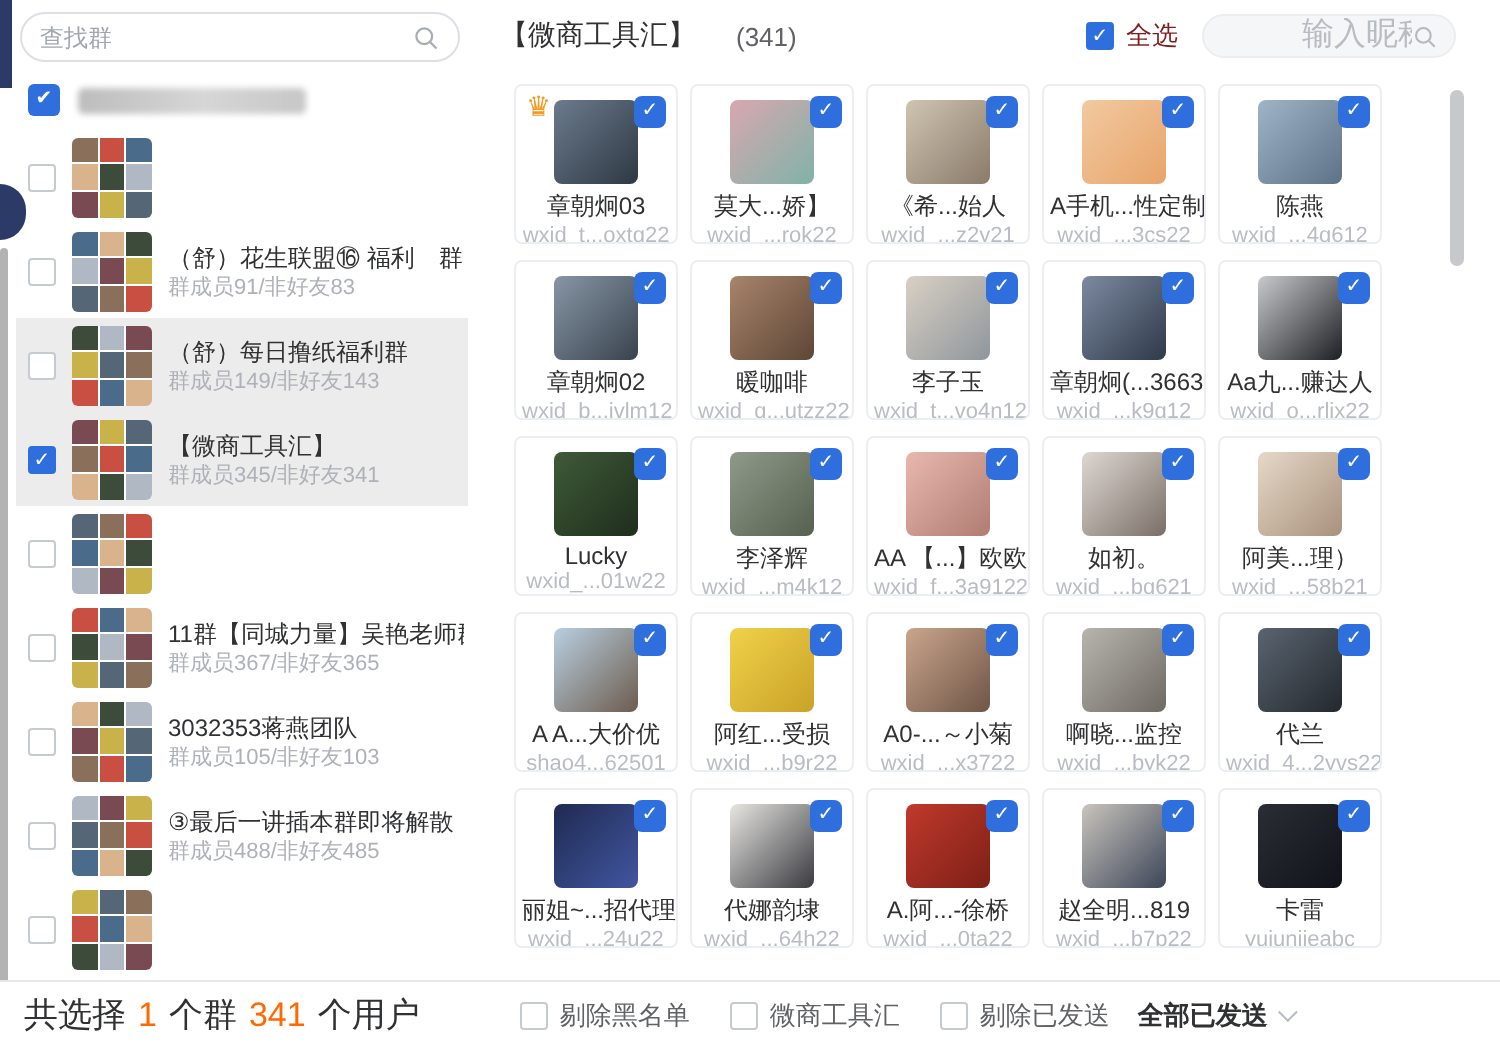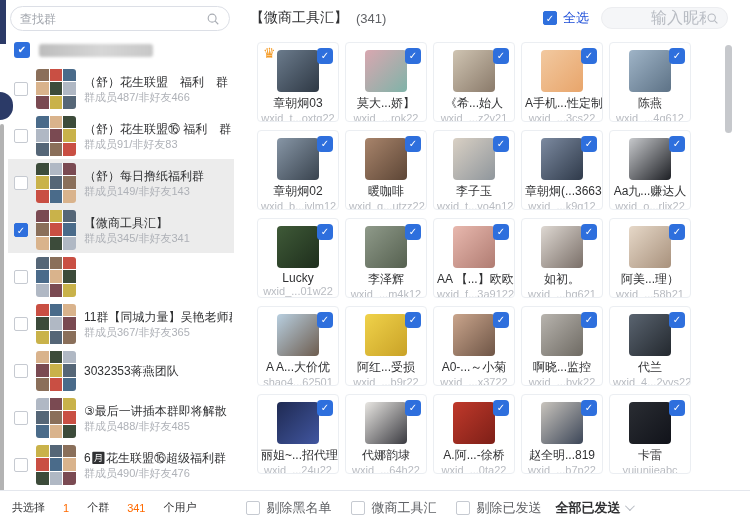--- a/index.html
+++ b/index.html
@@ -31,41 +31,41 @@
 
   
   .cb { flex:0 0 auto; width:14px; height:14px; border:1px solid #c6cad1; border-radius:2px; background:#fff; position:relative; cursor:pointer; }
   .cb.on { background:var(--accent,#2e6fdd); border-color:var(--accent,#2e6fdd); }
   .cb.on::after { content:"✓"; position:absolute; left:0; top:0; width:100%; height:100%; color:#fff; font-size:10px; line-height:13px; text-align:center; }
 
   
   .main { position:absolute; left:240px; top:0; width:510px; height:490px; }
   .main-header { display:flex; align-items:center; height:36px; padding:0 22px 0 10px; }
   .mh-title { font-size:14px; color:#303133; }
-  .mh-count { font-size:13px; color:#606266; margin-left:8px; }
+  .mh-count { font-size:13px; color:#606266; margin-left:20px; }
   .mh-spacer { flex:1; }
   .select-all { display:flex; align-items:center; gap:6px; }
-  .select-all-label { font-size:13px; color:#1d4ed8; }
+  .select-all-label { font-size:13px; color:#7f1d1d; }
   .pill-search { display:flex; align-items:center; width:127px; height:22px; margin-left:12px; background:#f5f6f8; border:1px solid #ecedf0; border-radius:12px; padding:0 8px; }
   .pill-search input { flex:1; border:0; outline:0; background:transparent; font-size:16px; color:#333; min-width:0; font-family:inherit;margin-left:41px; }
   .pill-search input::placeholder { color:#b8bcc3; }
 
   
   .cards { position:absolute; left:17px; top:42px; display:grid; grid-template-columns:repeat(5,82px); grid-auto-rows:80px; column-gap:6px; row-gap:8px; }
   .card { position:relative; background:#fff; border:1px solid #ebeef2; border-radius:4px; cursor:pointer; overflow:hidden; }
   .avatar { display:block; width:42px; height:42px; margin:7px auto 0; border-radius:4px; }
   .badge { position:absolute; top:5px; right:5px; width:16px; height:16px; border-radius:4px; background:var(--accent,#2e6fdd); color:#fff; font-size:10px; line-height:16px; text-align:center; }
   .crown { position:absolute; top:2px; left:5px; color:var(--crown,#f59a23); font-size:14px; line-height:16px; }
   .cname { display:block; margin-top:3px; padding:0 3px; font-size:12px; color:#303133; text-align:center; white-space:nowrap; overflow:hidden; }
   .cwxid { display:block; padding:0 3px; font-size:11px; color:#b9bcc2; text-align:center; white-space:nowrap; overflow:hidden; }
   .main-scrollbar { position:absolute; left:725px; top:45px; width:7px; height:88px; border-radius:4px; background:#c6c8cc; cursor:grab; }
 
   
   .footer { position:absolute; left:0; bottom:0; width:750px; height:34px; background:#fff; border-top:1px solid #e4e7ed; display:flex; align-items:center; padding:0 12px; }
-  .sum { display:flex; align-items:center; gap:18px; font-size:11px; color:#303133; }
+  .sum { display:flex; align-items:center; gap:6px; font-size:17px; color:#303133; }
   .sum .num { color:var(--orange,#ff6a00); }
   .filters { display:flex; align-items:center; gap:20px; margin-left:50px; }
   .filter { display:flex; align-items:center; gap:6px; }
   .filter-label { font-size:13px; color:#606266; }
   .send-select { display:flex; align-items:center; gap:5px; margin-left:14px; cursor:pointer; }
   .send-select-value { font-size:13px; font-weight:bold; color:#303133; }
   .chev { width:7px; height:7px; border-right:1.5px solid #b7bbc2; border-bottom:1.5px solid #b7bbc2; transform:rotate(45deg) translateY(-2px); }
   .foot-spacer { flex:1; }
   .start-btn { height:26px; padding:0 17px; background:#fff; border:1px solid #d9dce2; border-radius:4px; font-size:13px; color:#4a4d52; cursor:pointer; font-family:inherit; }
 
@@ -101,24 +101,20 @@
             <i style="background: rgb(138, 111, 90);"></i>
             <i style="background: rgb(201, 79, 67);"></i>
             <i style="background: rgb(74, 107, 138);"></i>
             <i style="background: rgb(217, 179, 140);"></i>
             <i style="background: rgb(60, 75, 58);"></i>
             <i style="background: rgb(176, 184, 196);"></i>
             <i style="background: rgb(122, 74, 82);"></i>
             <i style="background: rgb(201, 178, 74);"></i>
             <i style="background: rgb(85, 102, 119);"></i>
           </span>
-    <span class="gtexts">
-      <span class="gtitle">（舒）花生联盟　福利　群</span>
-      <span class="gsub">群成员487/非好友466</span>
-    </span>
   </div>
 
   <div class="group-item">
     <span class="cb"></span>
     <span class="collage">
             <i style="background: rgb(74, 107, 138);"></i>
             <i style="background: rgb(217, 179, 140);"></i>
             <i style="background: rgb(60, 75, 58);"></i>
             <i style="background: rgb(176, 184, 196);"></i>
             <i style="background: rgb(122, 74, 82);"></i>
@@ -213,20 +209,21 @@
             <i style="background: rgb(176, 184, 196);"></i>
             <i style="background: rgb(122, 74, 82);"></i>
             <i style="background: rgb(201, 178, 74);"></i>
             <i style="background: rgb(85, 102, 119);"></i>
             <i style="background: rgb(138, 111, 90);"></i>
             <i style="background: rgb(201, 79, 67);"></i>
             <i style="background: rgb(74, 107, 138);"></i>
           </span>
     <span class="gtexts">
       <span class="gtitle">3032353蒋燕团队</span>
+      <span class="gsub">群成员105/非好友103</span>
     </span>
   </div>
 
   <div class="group-item">
     <span class="cb"></span>
     <span class="collage">
             <i style="background: rgb(176, 184, 196);"></i>
             <i style="background: rgb(122, 74, 82);"></i>
             <i style="background: rgb(201, 178, 74);"></i>
             <i style="background: rgb(85, 102, 119);"></i>
@@ -248,24 +245,20 @@
             <i style="background: rgb(201, 178, 74);"></i>
             <i style="background: rgb(85, 102, 119);"></i>
             <i style="background: rgb(138, 111, 90);"></i>
             <i style="background: rgb(201, 79, 67);"></i>
             <i style="background: rgb(74, 107, 138);"></i>
             <i style="background: rgb(217, 179, 140);"></i>
             <i style="background: rgb(60, 75, 58);"></i>
             <i style="background: rgb(176, 184, 196);"></i>
             <i style="background: rgb(122, 74, 82);"></i>
           </span>
-    <span class="gtexts">
-      <span class="gtitle">6🈷花生联盟⑯超级福利群</span>
-      <span class="gsub">群成员490/非好友476</span>
-    </span>
   </div>
 </div>
   </div>
 
   <div class="main">
     <div class="main-header">
       <span class="mh-title">【微商工具汇】</span>
       <span class="mh-count">(341)</span>
       <span class="mh-spacer"></span>
       <span class="select-all">

